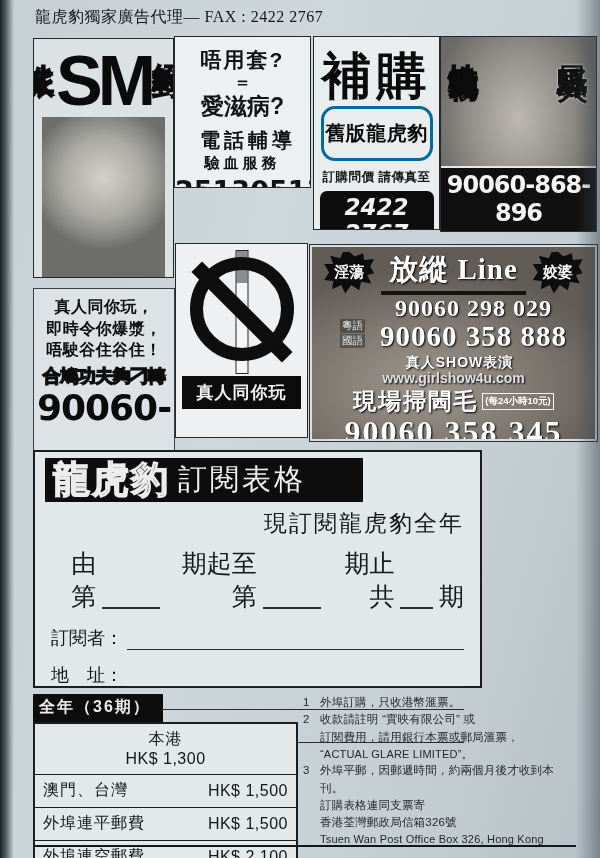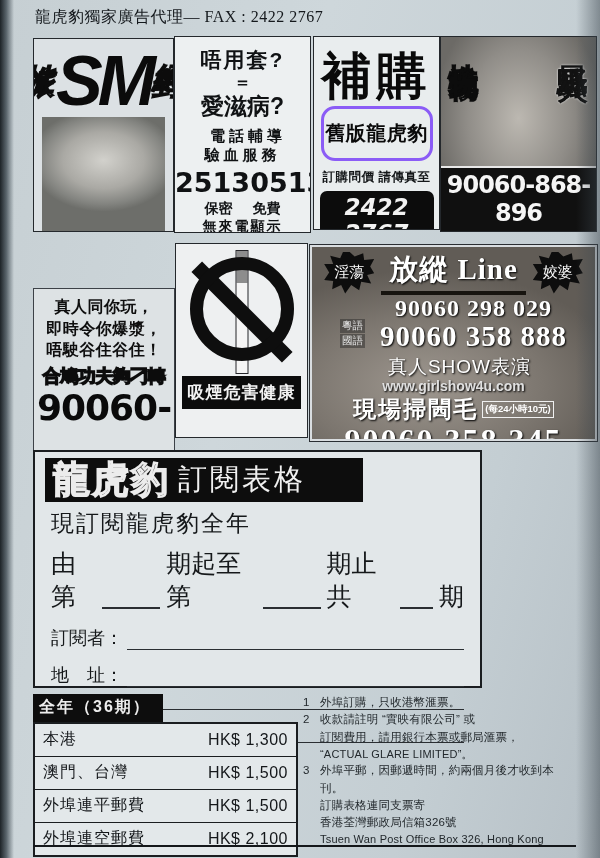--- a/index.html
+++ b/index.html
@@ -12,42 +12,42 @@
   .edge-r { position:absolute; right:0; top:0; width:24px; height:100%; z-index:5;
     background:linear-gradient(to left,rgba(60,70,78,.5),rgba(60,70,78,0)); }
   .header { position:absolute; left:35px; top:7px; font-family:"Liberation Serif",serif;
     font-size:16px; letter-spacing:.5px; color:#14181c; }
 
   .ad { position:absolute; border:1.5px solid #24282c; overflow:hidden; }
   .outline-t { color:#f0f2f3; -webkit-text-stroke:1.3px #0c0c0c; text-shadow:0 0 1px #0c0c0c; }
   .vcol { writing-mode:vertical-rl; text-orientation:upright; font-weight:900; }
 
   
-  .ad-sm { left:33px; top:38px; width:141px; height:194px; background:#dce1e4;font-style:italic; }
+  .ad-sm { left:33px; top:38px; width:141px; height:240px; background:#dce1e4; }
   .sm-top { position:relative; z-index:2; display:flex; justify-content:center; align-items:flex-start; gap:1px; padding-top:2px; }
   .sm-col { font-size:30px; letter-spacing:2px; line-height:1.05; }
   .sm-big { font-size:70px; font-weight:900; color:#0b0b0b; line-height:80px; letter-spacing:-5px; }
   .sm-photo { position:absolute; left:8px; top:78px; right:8px; bottom:0;
     background:radial-gradient(ellipse 60% 45% at 50% 38%,#d2d1cc,#aaa9a4 55%,#838480 85%,#6d6e6a); }
 
   
-  .ad-aids { left:174px; top:36px; width:137px; height:197px; background:#edf0f1; text-align:center; color:#101214; }
+  .ad-aids { left:174px; top:36px; width:137px; height:152px; background:#edf0f1; text-align:center; color:#101214; }
   .aids-l1 { font-size:21px; font-weight:900; margin-top:9px; letter-spacing:2px; }
   .aids-eq { font-size:17px; font-weight:900; line-height:1; }
   .aids-l2 { font-size:23px; font-weight:900; }
-  .aids-l3 { font-size:15px; font-weight:800; margin-top:5px; letter-spacing:4px;padding-left:11px; }
+  .aids-l3 { font-size:20px; font-weight:800; margin-top:5px; letter-spacing:4px;padding-left:11px; }
   .aids-l4 { font-size:15px; font-weight:800; letter-spacing:4px; }
   .aids-phone { font-size:27px; font-weight:900; margin-top:2px; font-family:"DejaVu Sans",sans-serif; }
   .aids-row5 { display:flex; justify-content:center; gap:20px; font-size:14px; font-weight:900; margin-top:2px; }
   .aids-l6 { font-size:14px; font-weight:900; letter-spacing:2px; }
 
   
   .ad-rep { left:313px; top:36px; width:127px; height:194px; background:#e9edee; text-align:center; }
   .rep-title { font-size:50px; font-weight:900; letter-spacing:5px; margin-top:12px; color:#0a0a0a; line-height:1.1; }
-  .rep-sub { margin:2px auto 1px; width:112px; border:3px solid #8b5cf6; border-radius:14px; padding:11px 1px; font-size:20px; font-weight:900; letter-spacing:.5px; color:#0a0a0a; }
+  .rep-sub { margin:2px auto 1px; width:112px; border:3px solid #0369a1; border-radius:14px; padding:11px 1px; font-size:20px; font-weight:900; letter-spacing:.5px; color:#0a0a0a; }
   .rep-line { font-size:12.5px; font-weight:900; margin-top:8px; letter-spacing:.5px; }
   .rep-fax { margin:5px auto 0; width:114px; background:#0c0c0c; color:#f2f2f2; font-size:23px; font-weight:900; font-style:italic; border-radius:7px; padding:3px 0; font-family:"DejaVu Sans",sans-serif; }
 
   
   .ad-wf { left:440px; top:36px; width:157px; height:196px; color:#fff;
     background:radial-gradient(ellipse 55% 60% at 50% 42%,#bcb8b1,#908d88 60%,#6c6a66); }
   .wf-white { position:absolute; left:3px; top:4px; font-size:29px; letter-spacing:3px; }
   .wf-black { position:absolute; right:3px; top:4px; font-size:31px; letter-spacing:2px; color:#121212; text-shadow:0 0 2px #f2f2f2; font-weight:900; }
   .wf-live-row { position:absolute; left:3px; right:3px; bottom:36px; display:flex; align-items:center; gap:7px; }
   .wf-live { background:#0d0d0d; color:#fafafa; font-weight:900; font-size:16px; padding:1px 3px; letter-spacing:2px; }
@@ -70,56 +70,56 @@
   .ns-bar { position:absolute; left:50%; top:-9px; width:15px; height:128px; background:#0e0e0e; transform:translateX(-50%) rotate(-45deg); }
   .ns-ring { position:absolute; inset:0; border:13px solid #0e0e0e; border-radius:50%; }
   .ns-caption { margin:15px auto 0; width:119px; background:#0c0c0c; color:#f2f2f2; font-weight:900; font-size:17px; text-align:center; padding:5px 0; letter-spacing:1px; }
 
   
   .ad-line { left:310px; top:245px; width:287px; height:196px; color:#fff; text-align:center;
     border:2px solid #d9dde0; outline:1.5px solid #2a2e33;
     background:radial-gradient(ellipse 70% 60% at 40% 72%,#9e978f,#7c766f 60%,#615c56); }
   .line-top { display:flex; align-items:center; justify-content:center; gap:7px; margin-top:3px; }
   .burst { width:50px; height:42px; background:#0d0d0d; display:flex; align-items:center; justify-content:center;
-    font-size:15px; font-weight:400; color:#fafafa;
+    font-size:15px; font-weight:700; color:#fafafa;
     clip-path:polygon(50% 0,61% 12%,78% 4%,80% 20%,100% 18%,92% 36%,100% 52%,86% 56%,94% 76%,74% 72%,70% 92%,54% 80%,42% 100%,34% 80%,16% 90%,18% 70%,0 68%,10% 50%,0 30%,18% 30%,12% 10%,32% 16%,38% 0); }
   .line-title { font-family:"Liberation Serif",serif; font-size:29px; font-weight:900; border-bottom:4px solid #17140f; padding:0 8px 1px; letter-spacing:1px; text-shadow:1px 1px 2px #000; }
   .line-phones { display:flex; justify-content:center; align-items:flex-end; gap:15px; margin-top:1px; }
   .langs { display:flex; flex-direction:column; gap:1px; margin-bottom:4px; }
   .lang { font-size:10.5px; color:#e6e6e6; background:rgba(35,35,35,.45); padding:0 2px; }
   .nums { display:flex; flex-direction:column; font-family:"Liberation Serif",serif; font-weight:800; text-shadow:1px 1px 2px #000; }
   .pnum1 { font-size:24px; line-height:1.05; letter-spacing:1px; }
   .pnum2 { font-size:29px; line-height:1.05; letter-spacing:1px; }
-  .line-show { font-size:19px; font-weight:400; margin-top:2px; letter-spacing:1px; text-shadow:1px 1px 2px #000;padding-left:12px; }
+  .line-show { font-size:14px; font-weight:700; margin-top:2px; letter-spacing:1px; text-shadow:1px 1px 2px #000;padding-left:12px; }
   .line-url { font-size:14px; color:#e0e0e0; font-weight:700; margin-top:-2px; text-shadow:1px 1px 2px #000; }
   .line-live-row { display:flex; justify-content:center; align-items:center; gap:4px; margin-top:0; }
   .line-live { font-size:23px; font-weight:900; letter-spacing:2px; text-shadow:1px 1px 2px #000; }
   .line-rate { font-size:9.5px; font-weight:800; border:1px solid #f0f0f0; padding:1px 2px; }
   .line-phone3 { font-family:"Liberation Serif",serif; font-size:32px; font-weight:900; letter-spacing:2px; margin-top:-3px; text-shadow:1px 1px 2px #000; }
 
   
-  .form { position:absolute; left:33px; top:450px; width:449px; height:238px; background:#e2e7e9; border:2px solid #1a1d20; padding:0 16px; }
+  .form { position:absolute; left:33px; top:450px; width:449px; height:238px; background:#e2e7e9; border:2px solid #1a1d20; padding:0 16px;text-align:right; }
   .form-titlebar { margin:6px 0 0 -6px; width:318px; height:44px; background:#0d0d0d; display:flex; align-items:center; gap:8px; padding-left:8px; }
   .ft-brand { font-size:37px; font-weight:900; color:#101010; -webkit-text-stroke:1.4px #ececec; text-shadow:0 0 1px #ececec; letter-spacing:2px; }
   .ft-rest { font-size:29px; font-weight:400; color:#f0f0f0; letter-spacing:3px; }
   .form-intro { font-size:23px; margin-top:6px; font-family:"Liberation Serif",serif; letter-spacing:2px; }
   .form-period { display:flex; align-items:flex-end; font-size:25px; font-family:"Liberation Serif",serif; margin-top:8px; }
   .blank { border-bottom:2px solid #2a2e32; margin:0 6px 4px; }
   .b-lg { width:64px; } .b-sm { width:36px; }
   .form-row { display:flex; align-items:flex-end; font-size:18px; font-family:"Liberation Serif",serif; margin-top:13px; }
   .fill { flex:1; border-bottom:1.5px solid #2a2e32; height:1.1em; margin-left:4px; }
   .cont-line { border-bottom:1.5px solid #2a2e32; margin-top:22px; }
   .phone-row { margin-top:9px; }
 
   
   .pricing { position:absolute; left:33px; top:694px; width:265px; }
   .pricing-header { display:inline-block; background:#0d0d0d; color:#ededed; font-size:16px; font-weight:700; padding:3px 12px 4px 6px; letter-spacing:2px; }
   .pricing-table { border:2px solid #1a1d20; background:#e3e8ea; }
   .p-row { display:flex; justify-content:space-between; align-items:center; padding:5px 8px 6px; border-top:1.5px solid #1a1d20; font-size:16px; color:#14171a; }
-  .p-row:first-child { border-top:none; }
+  .p-row:first-child { border-top:none;flex-direction:column; }
   .p-label { font-weight:400; letter-spacing:1px; }
   .p-price { letter-spacing:.5px; }
 
   
   .notes { position:absolute; left:303px; top:694px; width:274px; color:#23292d; font-size:11.5px; line-height:1.5; }
   .note { display:flex; gap:8px; }
   .note-num { width:9px; flex:none; }
   .note-line { letter-spacing:.2px; }
   .note-en { font-size:11px; }
 
@@ -183,21 +183,21 @@
     <div class="play-phone">90060-</div>
 
   </div>
 
   <div class="ad ad-ns">
     <div class="ns-sign">
       <div class="ns-cig"></div>
       <div class="ns-bar"></div>
       <div class="ns-ring"></div>
     </div>
-    <div class="ns-caption">吸煙危害健康</div>
+    <div class="ns-caption">真人同你玩</div>
   </div>
 
   <div class="ad ad-line">
     <div class="line-top">
       <span class="burst">淫蕩</span>
       <span class="line-title">放縱 Line</span>
       <span class="burst">姣婆</span>
     </div>
     <div class="line-phones">
       <span class="langs">

